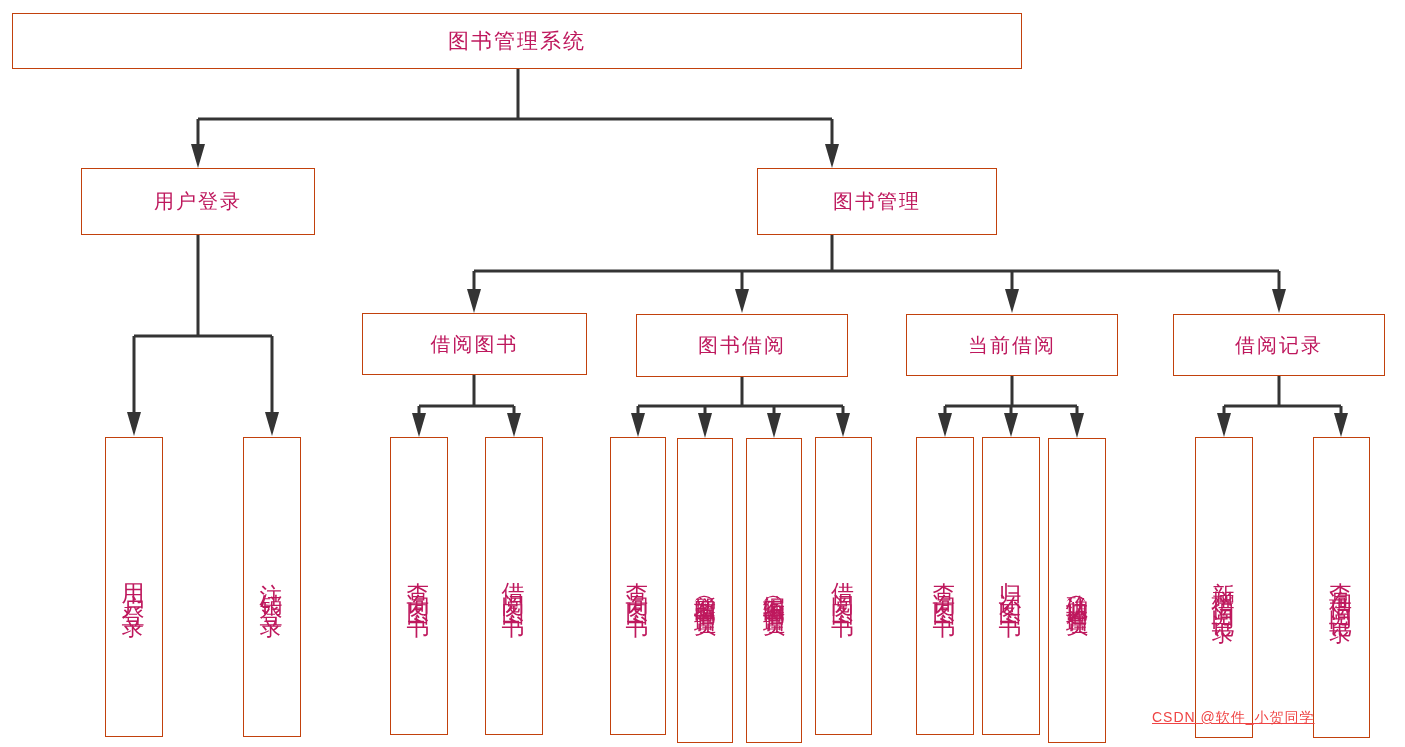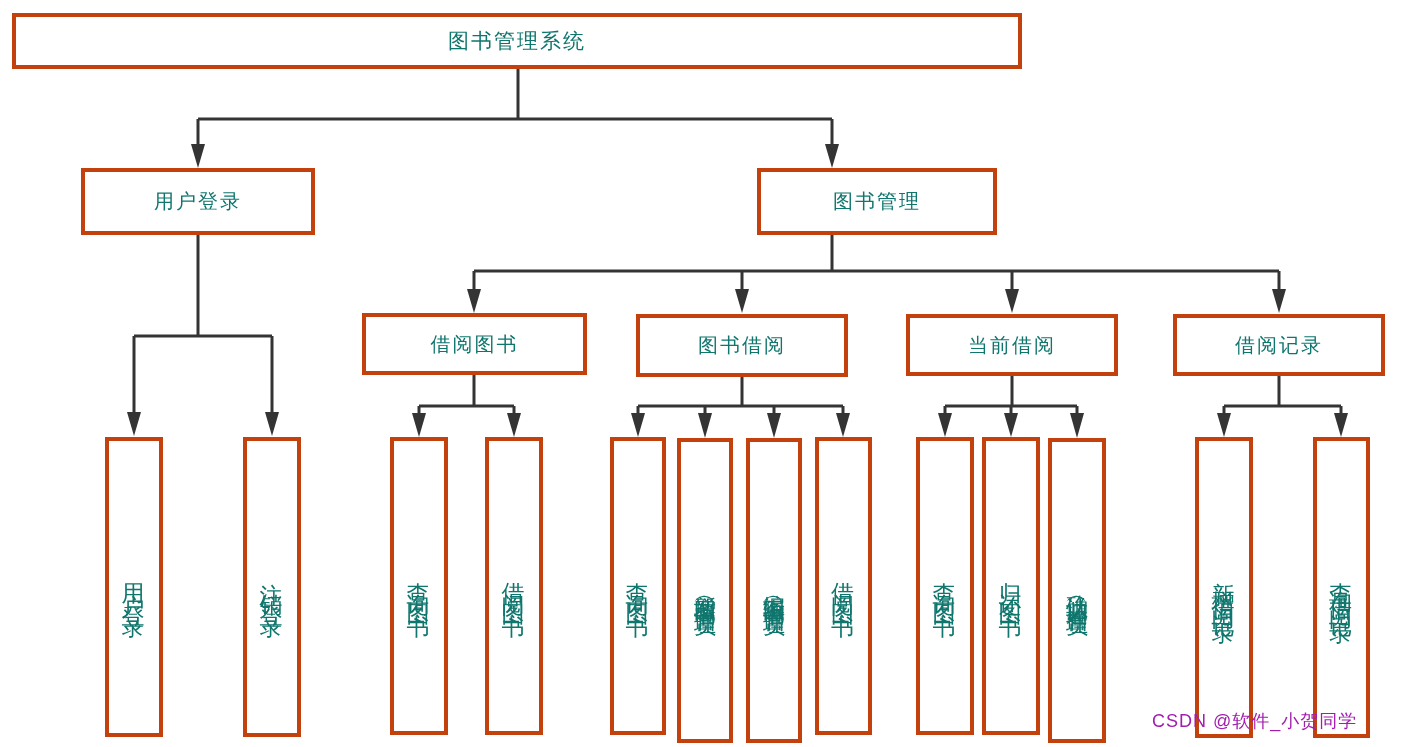--- a/index.html
+++ b/index.html
@@ -17,26 +17,26 @@
   }
   .wires {
     position: absolute;
     left: 0; top: 0;
     width: 1405px; height: 747px;
     z-index: 1;
   }
   .node {
     position: absolute;
     background: #ffffff;
-    border: 4px solid #c2410c;
+    border: 1px solid #c2410c;
     box-sizing: border-box;
     display: flex;
     align-items: center;
     justify-content: center;
-    color: #0f766e;
+    color: #be185d;
     z-index: 2;
   }
   .h-label {
     font-size: 20px;
     letter-spacing: 2px;
     white-space: nowrap;
   }
   .root-label {
     font-size: 21px;
     letter-spacing: 2px;
@@ -47,25 +47,26 @@
     font-size: 23px;
     letter-spacing: 11px;
     white-space: nowrap;
   }
   .leaf-label.med { letter-spacing: 8px; }
   .leaf-label.long { font-size: 22px; letter-spacing: 3px; }
   .watermark {
     position: absolute;
     left: 1152px;
     top: 709px;
-    font-size: 18px;
+    font-size: 14px;
     letter-spacing: 1px;
-    color: #a21caf;
+    color: #ef4444;
     white-space: nowrap;
     z-index: 5;
+    text-decoration: underline;
   }
 </style>
 </head>
 <body>
 
 <div class="stage">
 
   <svg class="wires" viewBox="0 0 1405 747" xmlns="http://www.w3.org/2000/svg">
     <g stroke="#343434" stroke-width="3" fill="none">
 

